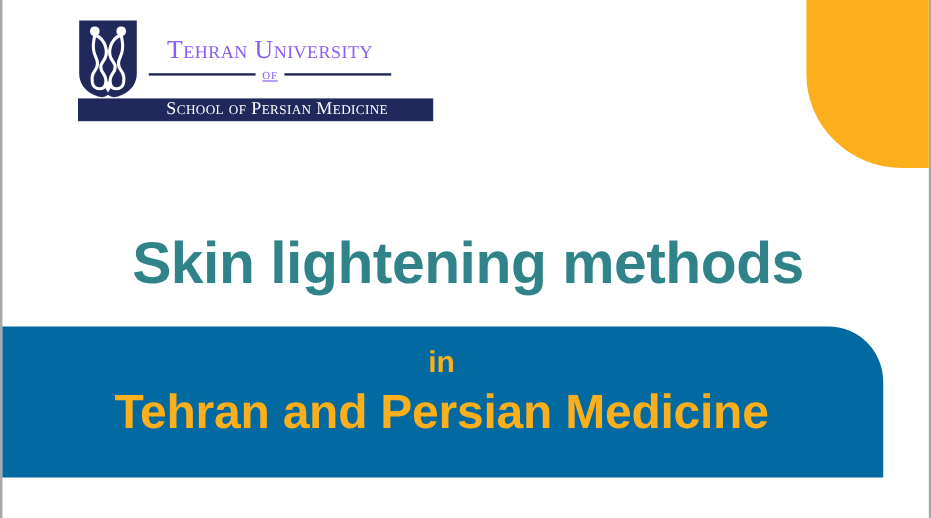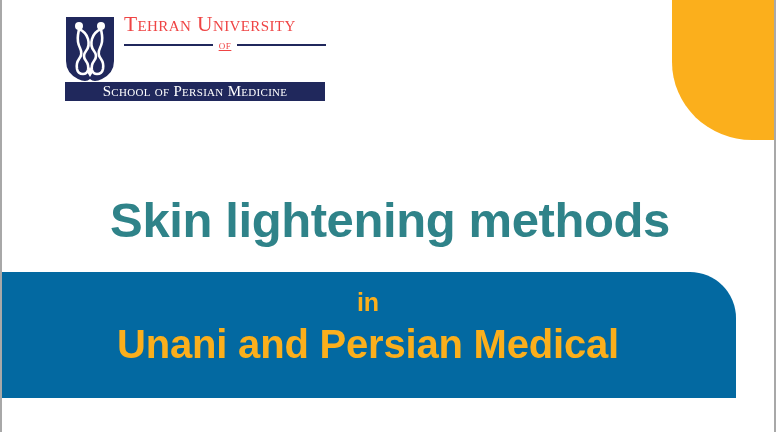--- a/index.html
+++ b/index.html
@@ -44,24 +44,25 @@
   .logo-emblem {
     position: absolute;
     left: 0px;
     top: 3px;
     width: 52px;
     height: 68px;
   }
   .logo-wordmark {
     position: absolute;
     left: 60px;
-    top: 0px;
+    top: 17px;
     width: 202px;
+    text-align: center;
     font-family: "Liberation Serif", serif;
-    color: #ef4444;
+    color: #8b5cf6;
   }
   .wm-line1 {
     font-size: 21.5px;
     font-variant: small-caps;
     letter-spacing: 0.4px;
     line-height: 1.18;
     white-space: nowrap;
   }
   .wm-of-row {
     display: flex;
@@ -99,20 +100,21 @@
     background: #20285c;
     color: #ffffff;
     font-family: "Liberation Serif", serif;
     font-size: 15px;
     font-variant: small-caps;
     letter-spacing: 0.3px;
     display: flex;
     align-items: center;
     justify-content: center;
     white-space: nowrap;
+    padding-left: 36px;
   }
 
   
   .main-title {
     position: absolute;
     left: 0;
     top: 196px;
     width: 776px;
     text-align: center;
     color: #2F8389;
@@ -189,16 +191,16 @@
       </div>
     </div>
 
     <div class="logo-bar">School of Persian Medicine</div>
   </div>
 
   <div class="main-title">Skin lightening methods</div>
 
   <div class="teal-banner">
     <div class="banner-in">in</div>
-    <div class="banner-subtitle">Unani and Persian Medical</div>
+    <div class="banner-subtitle">Tehran and Persian Medicine</div>
   </div>
 
 </div>
 
 </body></html>

